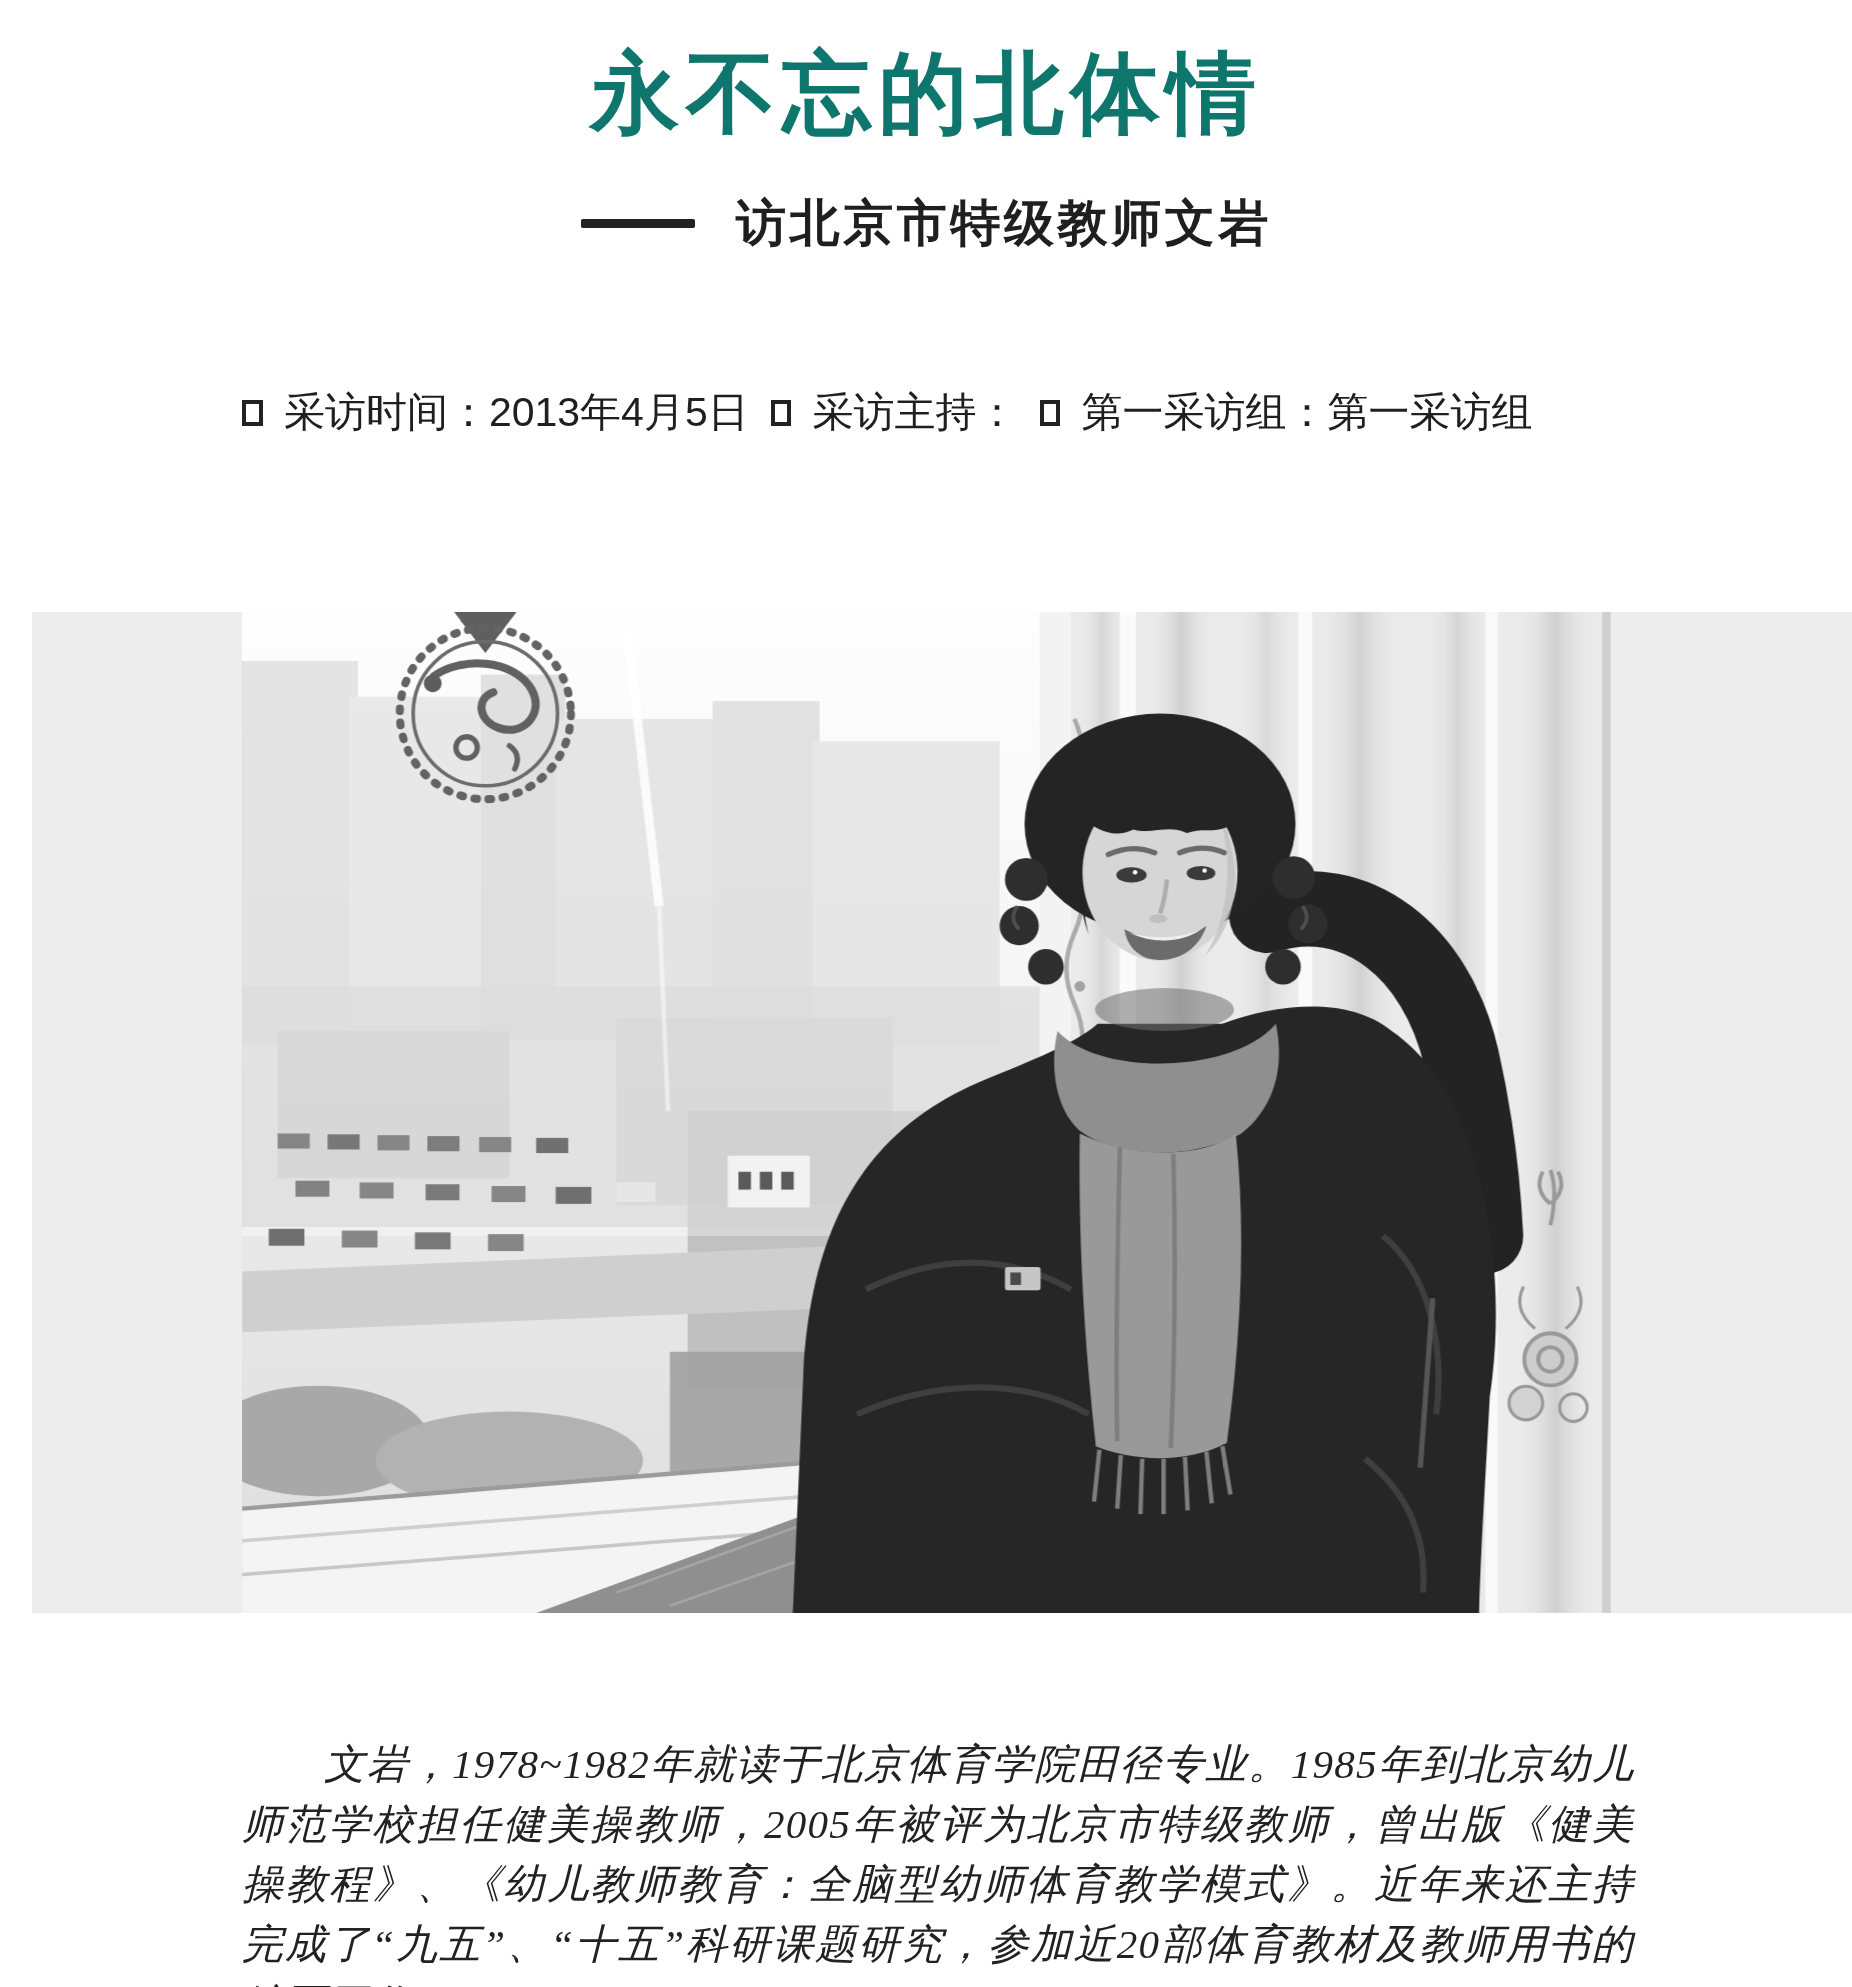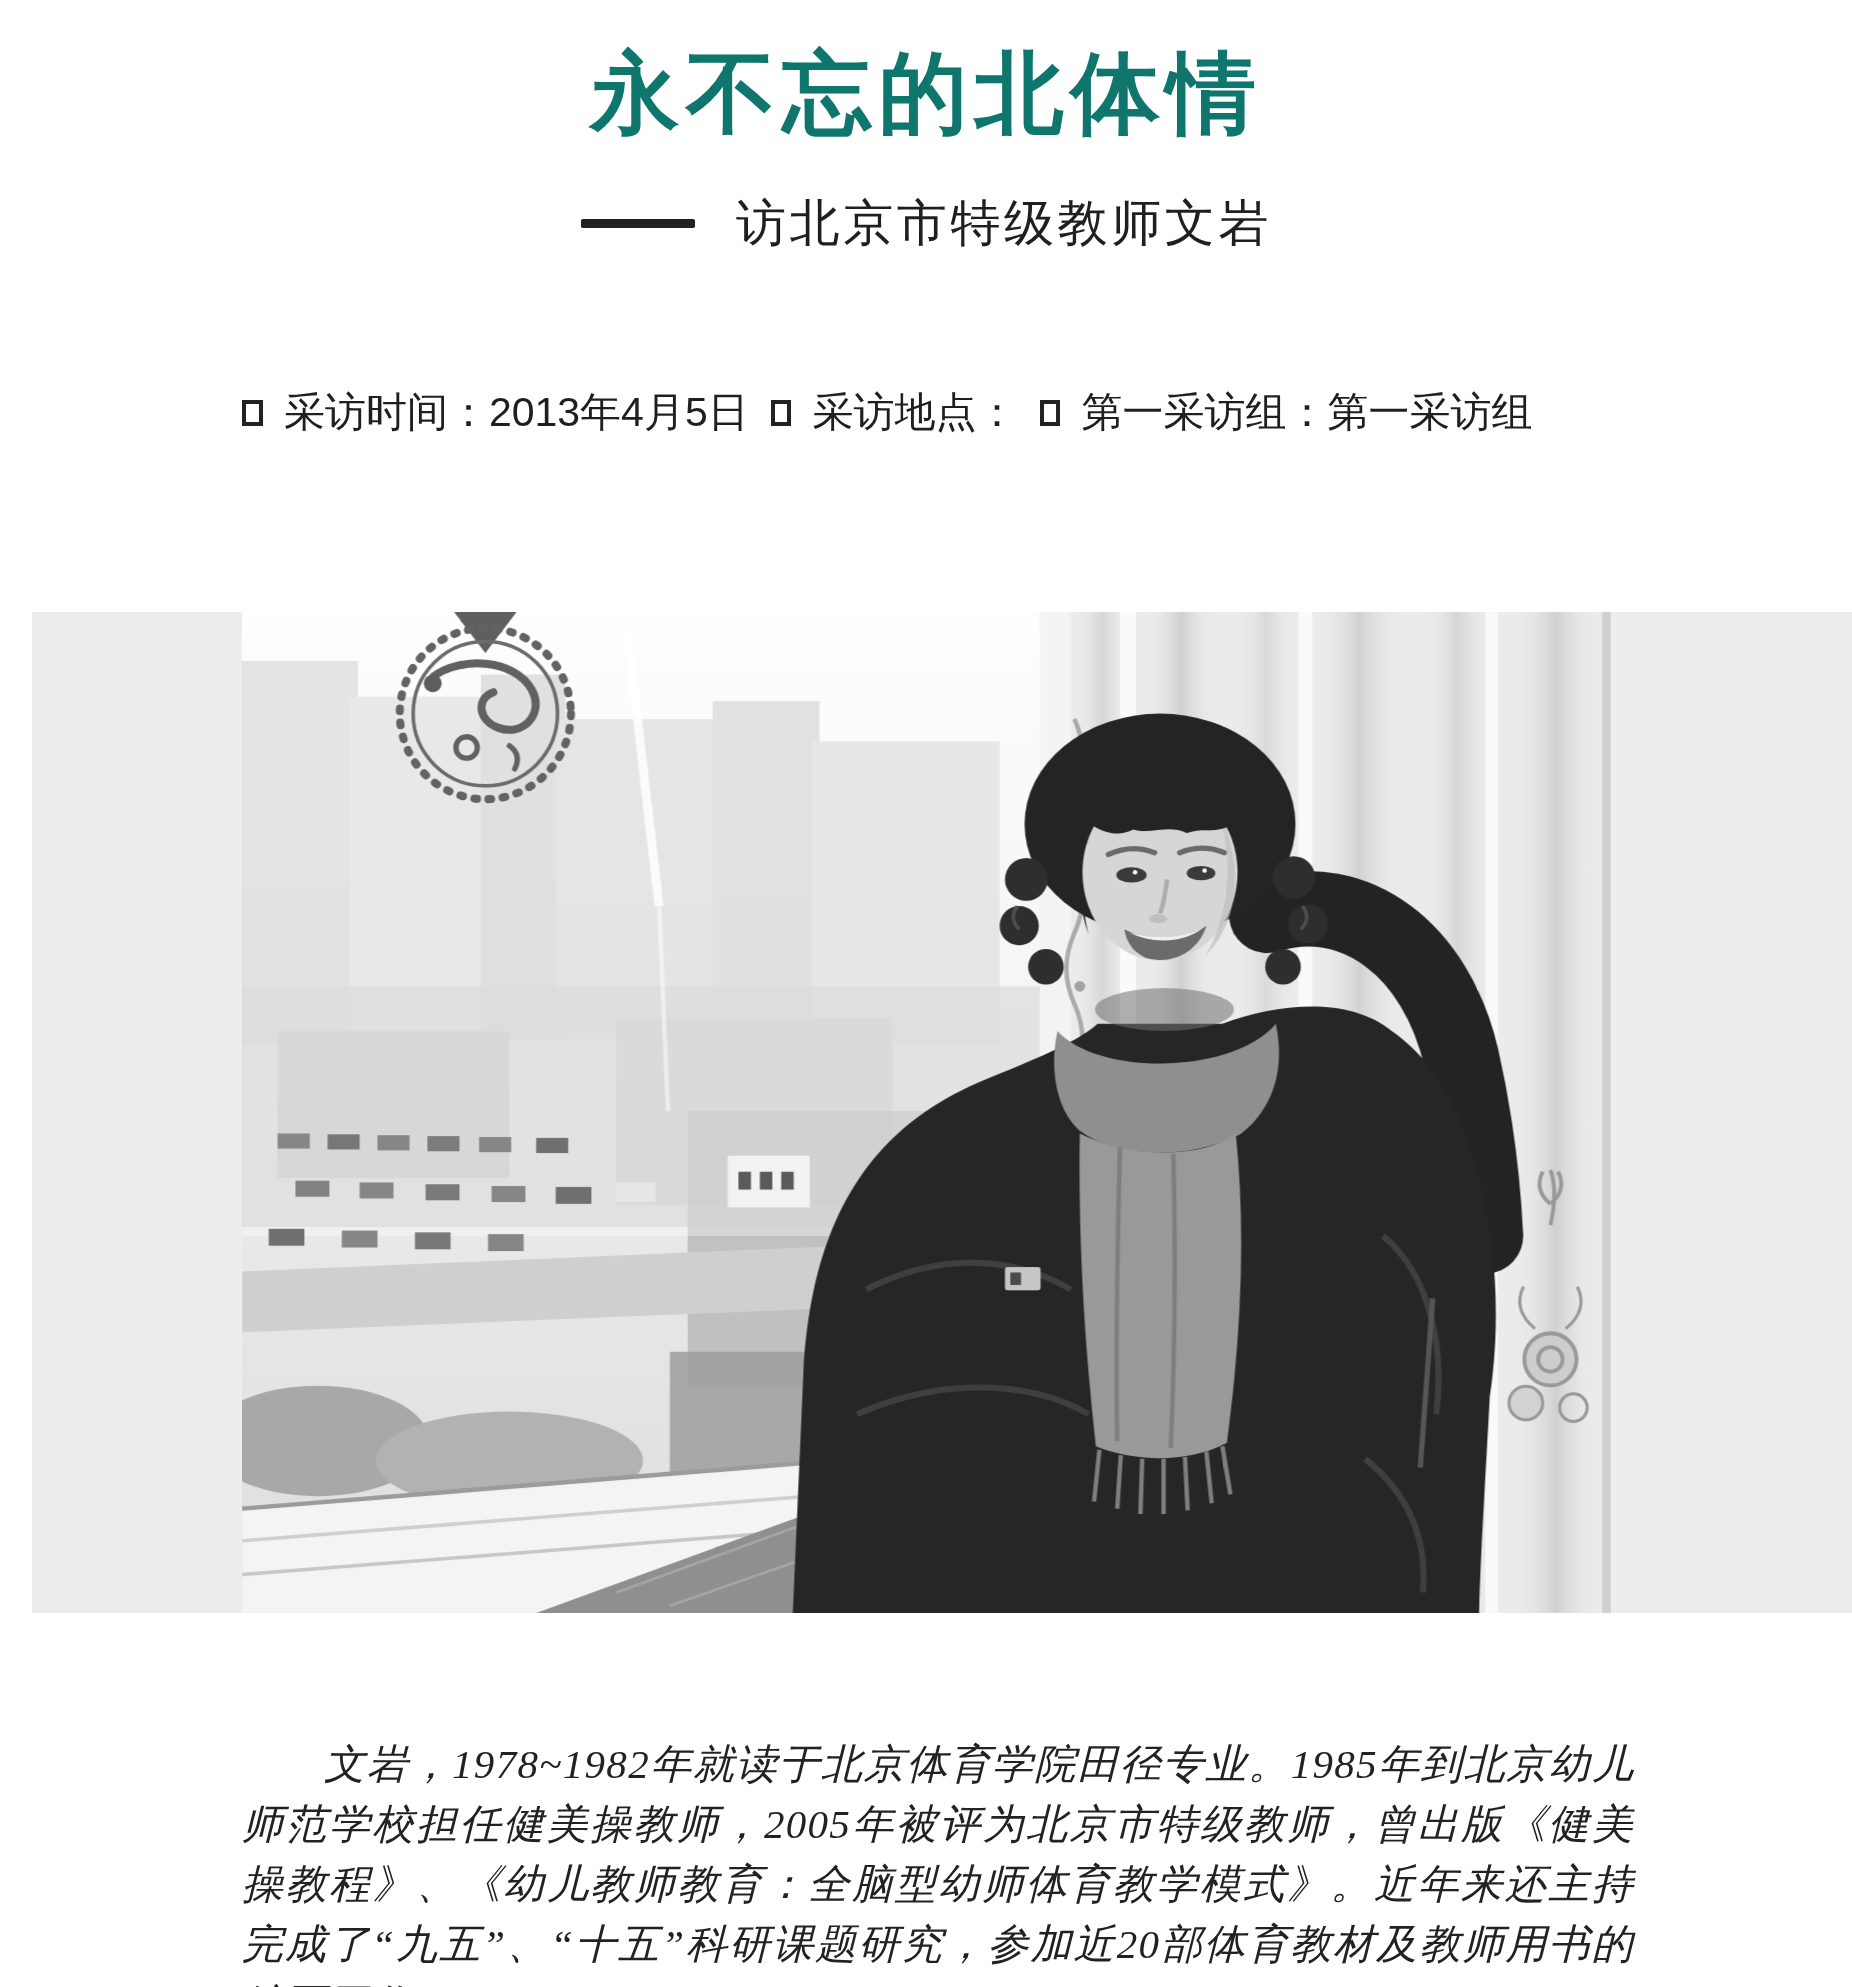--- a/index.html
+++ b/index.html
@@ -8,21 +8,21 @@
     font-family:"Liberation Sans","DejaVu Sans",sans-serif;color:#1c1c1c;
   }
   .title{
     position:absolute;top:46px;left:0;width:100%;text-align:center;
     font-family:"Liberation Serif","DejaVu Serif",serif;font-weight:bold;
     font-size:89px;line-height:1.08;letter-spacing:7.1px;color:#0f766e;
   }
   .subtitle{
     position:absolute;top:190px;left:0;width:100%;
     display:flex;justify-content:center;align-items:center;gap:41px;
-    font-size:50px;letter-spacing:3.6px;color:#1f1f1f;font-weight:400;
+    font-size:50px;letter-spacing:3.6px;color:#1f1f1f;font-weight:700;
   }
   .subtitle-dash{width:114px;height:9px;background:#222;border-radius:1.8px;flex:none;}
   .meta{
     position:absolute;left:242px;top:390px;
     display:flex;flex-direction:row;gap:22px;
     font-size:41px;line-height:45px;color:#1f1f1f;
   }
   .meta-row{display:flex;align-items:center;}
   .bullet{width:12.5px;height:18px;border:4.5px solid #222;margin-right:21.4px;flex:none;}
   .photo-band{position:absolute;left:32px;top:612px;width:1821px;height:1001px;background:#ededed;}
@@ -48,21 +48,21 @@
 
   <div class="meta">
     <div class="meta-row">
       <span class="bullet"></span>
       <span>采访时间</span>
         <span>：</span>
         <span>2013年4月5日</span>
     </div>
     <div class="meta-row">
       <span class="bullet"></span>
-      <span>采访地点</span>
+      <span>采访主持</span>
         <span>：</span>
     </div>
     <div class="meta-row">
       <span class="bullet"></span>
       <span>第一采访组</span>
         <span>：</span>
         <span>第一采访组</span>
     </div>
   </div>
 

